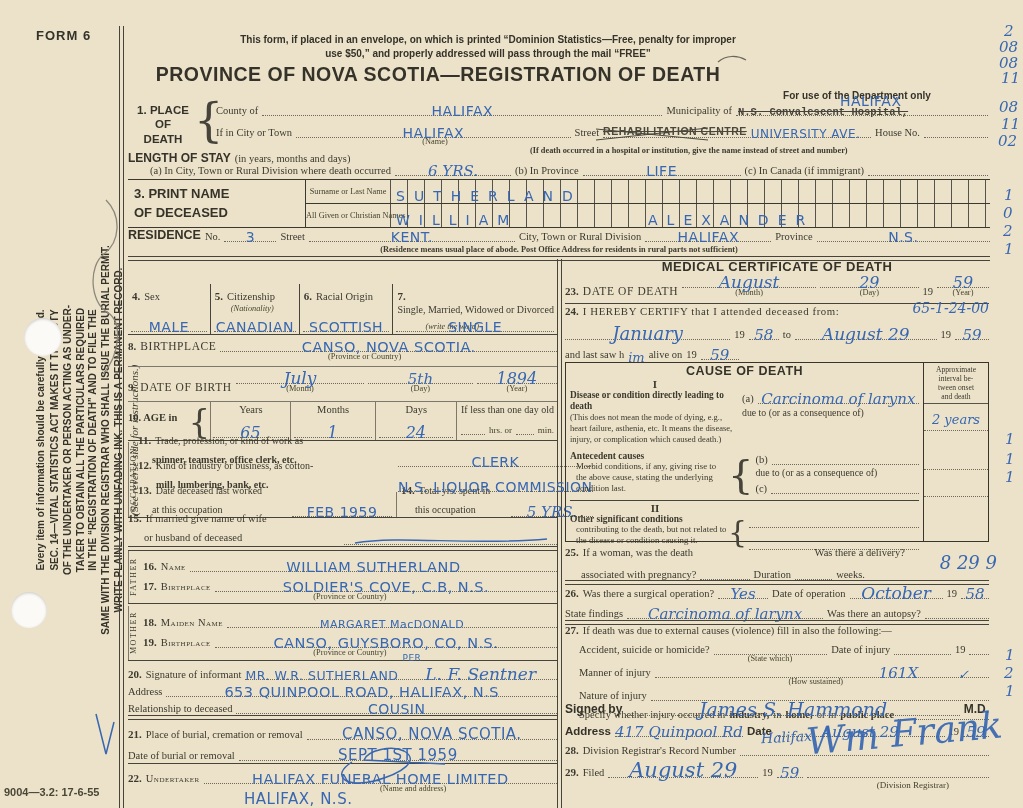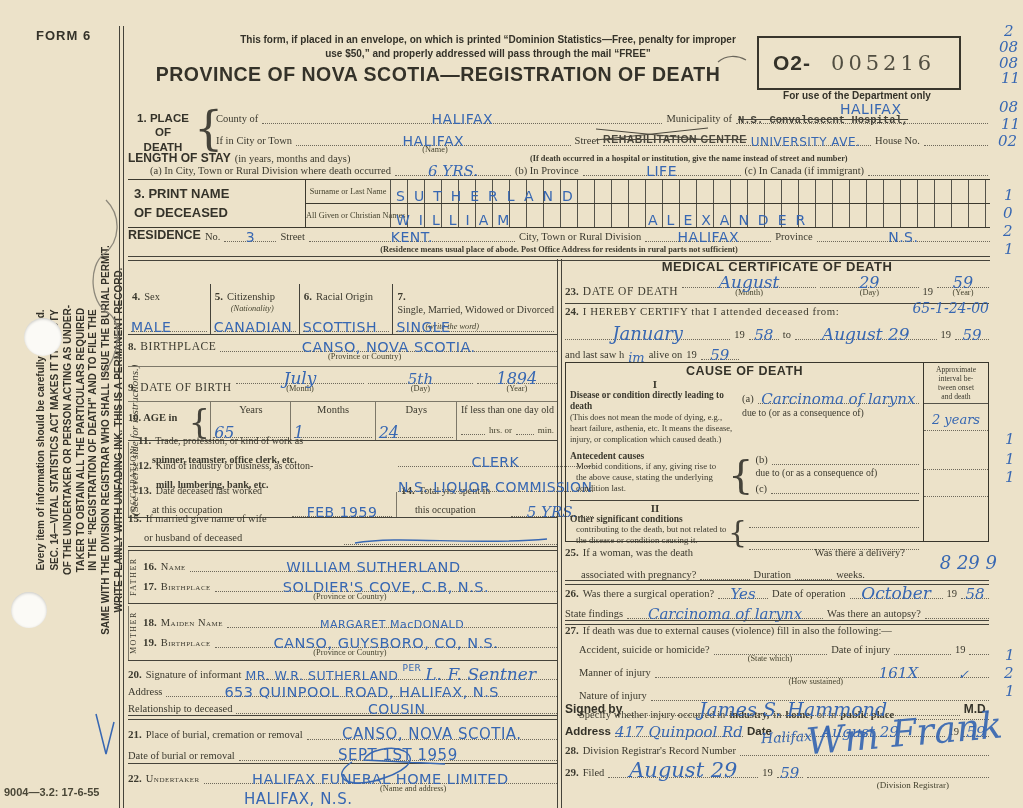--- a/index.html
+++ b/index.html
@@ -24,21 +24,21 @@
   .hc{font-family:"DejaVu Serif",serif;font-style:italic;color:#3767b2;font-size:15px;line-height:1;white-space:nowrap;margin-bottom:-4px;}
   .typed{font-family:"Liberation Mono",monospace;font-weight:700;font-size:10.5px;color:#45433a;text-decoration:line-through;white-space:nowrap;}
   .stamp{font-family:"Liberation Sans",sans-serif;font-weight:700;font-size:10.5px;letter-spacing:0.5px;color:#4a473c;text-decoration:line-through;white-space:nowrap;}
   .vert{writing-mode:vertical-rl;transform:rotate(180deg);text-align:center;font-size:8px;letter-spacing:1.5px;color:#3b392e;}
   .dbl{height:3px;border-top:1.1px solid #45433a;border-bottom:1.1px solid #45433a;}
   .hr1{border-top:1.1px solid #45433a;}
   .comb{position:relative;flex:1 1 auto;align-self:stretch;
         background:repeating-linear-gradient(to right,#55534a 0 1px,transparent 1px 17px);}
   .brace{font-family:"DejaVu Serif",serif;font-weight:400;color:#45433a;line-height:1;}
   .cell{position:relative;padding:2px 3px 0 4px;}
-  .cellfill{position:absolute;left:3px;right:3px;bottom:2px;border-bottom:1px dotted #6e695b;display:flex;justify-content:flex-start;align-items:flex-end;}
+  .cellfill{position:absolute;left:3px;right:3px;bottom:2px;border-bottom:1px dotted #6e695b;display:flex;justify-content:center;align-items:flex-end;}
   .sig{font-family:"DejaVu Serif",serif;font-style:italic;color:#3767b2;white-space:nowrap;}
 </style>
 </head>
 <body>
 
 <div class="paper">
 
   <div class="abs hd" style="left:36px;top:28px;font-size:13px;letter-spacing:1px">FORM 6</div>
 
   <div class="abs" style="left:-159px;top:384px;width:500px;height:112px;transform:rotate(-90deg);">
@@ -58,27 +58,23 @@
   <div class="abs hd" style="left:4px;top:786px;font-size:11px;color:#4a4737">9004—3.2: 17-6-55</div>
 
   <div class="abs" style="left:119px;top:26px;height:782px;width:3px;border-left:1.2px solid #45433a;border-right:1.2px solid #45433a"></div>
 
   <div class="abs hd ctr" style="left:210px;top:33px;width:556px;font-size:10px;line-height:1.35">
     <div>This form, if placed in an envelope, on which is printed “Dominion Statistics—Free, penalty for improper</div>
     <div>use $50,” and properly addressed will pass through the mail “FREE”</div>
   </div>
   <div class="abs hd ctr" style="left:150px;top:63px;width:576px;font-size:19.5px;letter-spacing:0.5px">PROVINCE OF NOVA SCOTIA—REGISTRATION OF DEATH</div>
 
-  <div class="abs" style="left:757px;top:36px;width:200px;height:50px;border:2.5px solid #38362c;display:flex;align-items:center">
-    <span class="hd" style="font-size:21px;margin-left:14px;letter-spacing:1px">O2-</span>
-    <span style="font-family:'DejaVu Serif',serif;font-size:21px;margin-left:20px;letter-spacing:4px;color:#514e41">005216</span>
-  </div>
   <div class="abs hd ctr" style="left:757px;top:90px;width:200px;font-size:10px">For use of the Department only</div>
 
-  <div class="abs" style="left:128px;top:108px;width:862px;height:52px">
+  <div class="abs" style="left:128px;top:100px;width:862px;height:52px">
     <div class="abs hd ml ctr" style="left:2px;top:3px;width:66px;font-size:11.5px;line-height:1.25">1. PLACE
 OF
 DEATH</div>
     <div class="abs brace" style="left:66px;top:-3px;font-size:46px">{</div>
     <div class="abs row" style="left:88px;top:2px;width:772px">
       <span class="lbl">County of</span>
       <span class="fill grow">
           <span class="hp">HALIFAX</span>
         </span>
       <span class="lbl">Municipality of</span>
@@ -377,21 +373,21 @@
       </div>
     </div>
   </div>
 
   <div class="abs" style="left:128px;top:662px;width:429px;height:52px">
     <div class="row" style="height:18px">
       <span class="num">20.</span>
       <span class="lbl">Signature of informant</span>
       <span class="fill grow" style="justify-content:flex-start;column-gap:4px;display:flex">
         <span class="hp" style="font-size:12.5px">MR. W.R. SUTHERLAND</span>
-        <span class="hp" style="font-size:9px;margin-bottom:6px">PER</span>
+        <span class="hp" style="font-size:9px;margin-bottom:16px">PER</span>
         <span class="hc" style="font-size:17px">L. F. Sentner</span>
       </span>
     </div>
     <div class="row" style="height:17px">
       <span class="lbl">Address</span>
       <span class="fill grow">
           <span class="hp" style="font-size:14.5px">653 QUINPOOL ROAD, HALIFAX, N.S</span>
         </span>
     </div>
     <div class="row" style="height:17px">

